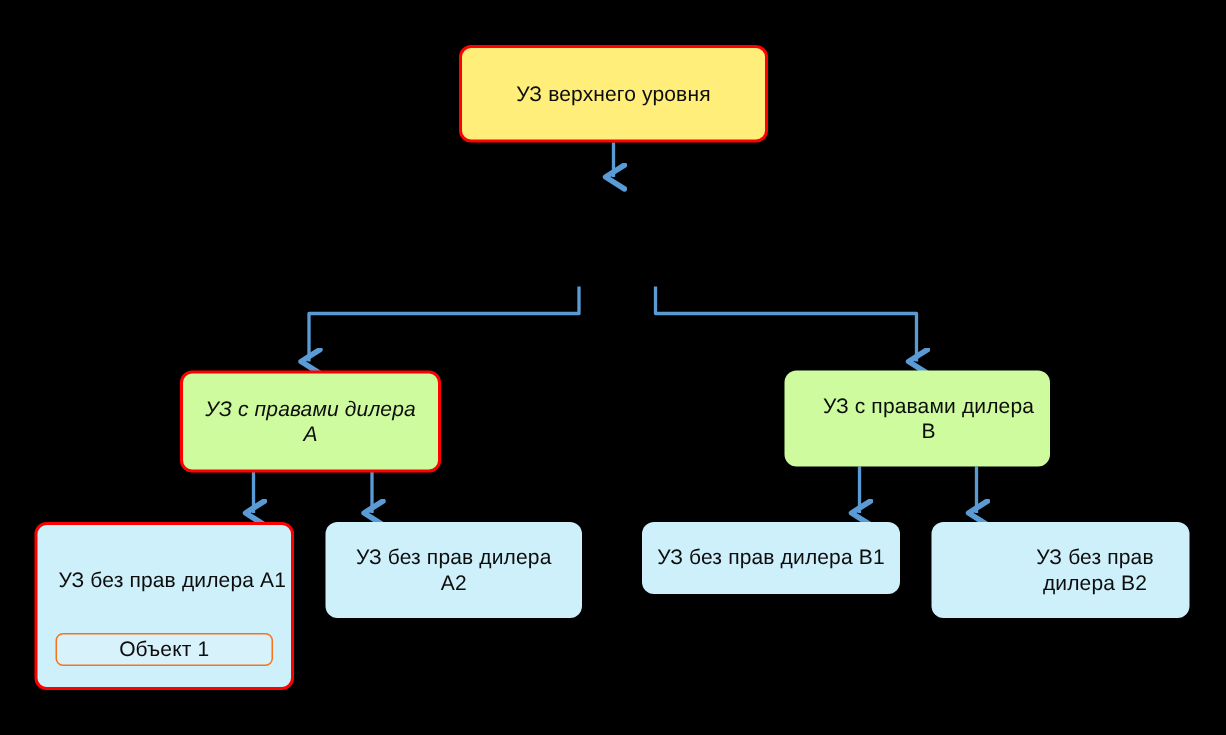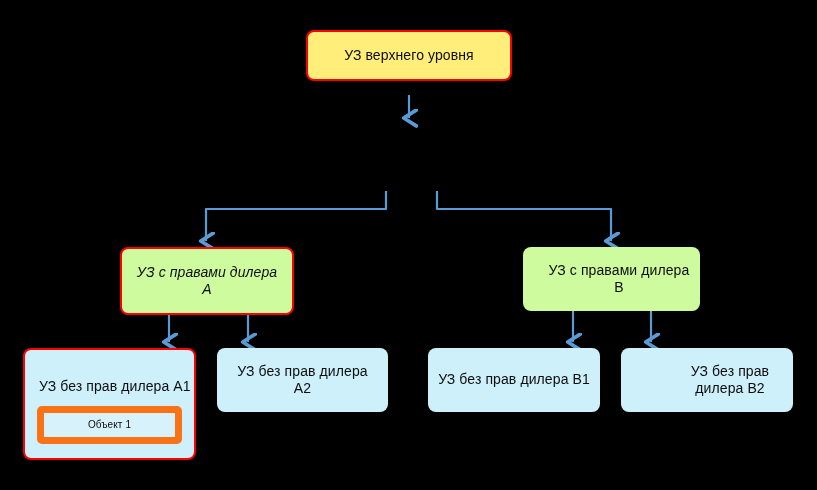--- a/index.html
+++ b/index.html
@@ -65,29 +65,29 @@
     display: block;
     text-align: left;
     padding: 0 3px 0 14px;
     margin-top: 28px;
   }
   .child-box {
     position: absolute;
     left: 12px;
     right: 12px;
     bottom: 14px;
-    height: 38px;
+    height: 22px;
     box-sizing: border-box;
-    border: 7px solid #f97316;
+    border: 1px solid #f97316;
     border-radius: 5px;
     background: #d7f2fb;
     display: flex;
     align-items: center;
     justify-content: center;
-    font-size: 10px;
+    font-size: 14px;
     color: #0d0d0d;
   }
 </style>
 </head>
 <body>
 
 <div id="canvas">
 
   <svg id="edge-layer" width="817" height="490" viewBox="0 0 817 490" xmlns="http://www.w3.org/2000/svg">
     <defs>
@@ -98,41 +98,41 @@
 
     <polyline class="edge" fill="none" stroke="#5b9bd5" stroke-width="2.2" marker-end="url(#arrowhead)" points="409,95 409,118"></polyline>
     <polyline class="edge" fill="none" stroke="#5b9bd5" stroke-width="2.2" stroke-linejoin="round" marker-end="url(#arrowhead)" points="386,191 386,209 206,209 206,241"></polyline>
     <polyline class="edge" fill="none" stroke="#5b9bd5" stroke-width="2.2" stroke-linejoin="round" marker-end="url(#arrowhead)" points="437,191 437,209 611,209 611,241"></polyline>
     <polyline class="edge" fill="none" stroke="#5b9bd5" stroke-width="2.2" marker-end="url(#arrowhead)" points="169,311 169,342"></polyline>
     <polyline class="edge" fill="none" stroke="#5b9bd5" stroke-width="2.2" marker-end="url(#arrowhead)" points="248,311 248,342"></polyline>
     <polyline class="edge" fill="none" stroke="#5b9bd5" stroke-width="2.2" marker-end="url(#arrowhead)" points="573,311 573,342"></polyline>
     <polyline class="edge" fill="none" stroke="#5b9bd5" stroke-width="2.2" marker-end="url(#arrowhead)" points="651,311 651,342"></polyline>
   </svg>
 
-  <div class="node fill-yellow stroke-red" style="left: 306px; top: 30px; width: 206px; height: 51px;">
+  <div class="node fill-yellow stroke-red" style="left: 306px; top: 30px; width: 206px; height: 65px;">
     <span class="node-label">УЗ верхнего уровня</span>
   </div>
 
 
   <div class="node fill-green stroke-red" style="left: 120px; top: 247px; width: 174px; height: 68px; font-style: italic;">
     <span class="node-label">УЗ с правами дилера A</span>
   </div>
   <div class="node fill-green stroke-none" style="left: 523px; top: 247px; width: 177px; height: 64px; padding-left: 15px;">
     <span class="node-label">УЗ с правами дилера B</span>
   </div>
 
   <div class="node fill-blue stroke-red has-child" style="left: 23px; top: 348px; width: 173px; height: 112px;">
     <span class="node-label">УЗ без прав дилера A1</span>
     <div class="child-box">
       <span>Объект 1</span>
     </div>
   </div>
   <div class="node fill-blue stroke-none" style="left: 217px; top: 348px; width: 171px; height: 64px;">
     <span class="node-label">УЗ без прав дилера A2</span>
   </div>
-  <div class="node fill-blue stroke-none" style="left: 428px; top: 348px; width: 172px; height: 64px;">
+  <div class="node fill-blue stroke-none" style="left: 428px; top: 348px; width: 172px; height: 48px;">
     <span class="node-label">УЗ без прав дилера B1</span>
   </div>
   <div class="node fill-blue stroke-none" style="left: 621px; top: 348px; width: 172px; height: 64px; padding-left: 46px;">
     <span class="node-label">УЗ без прав дилера B2</span>
   </div>
 
 </div>
 
 </body></html>

